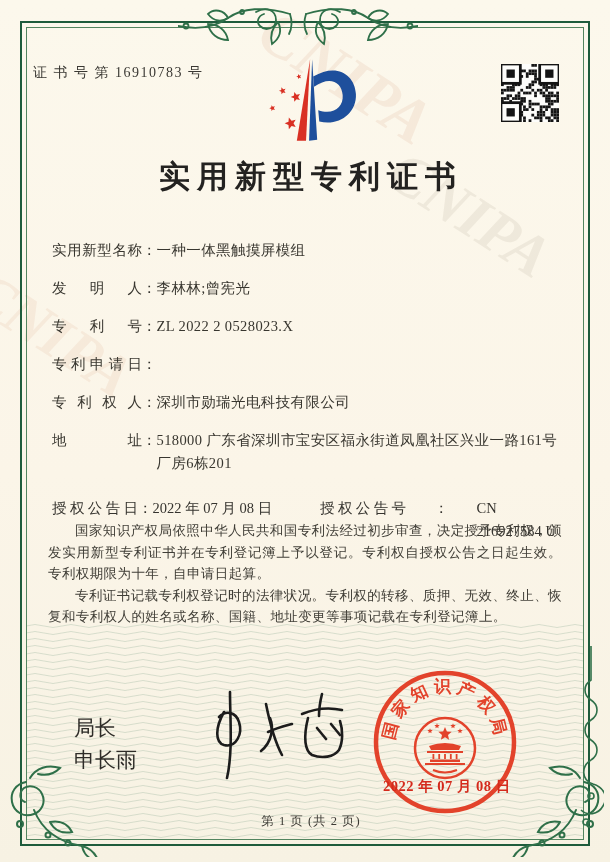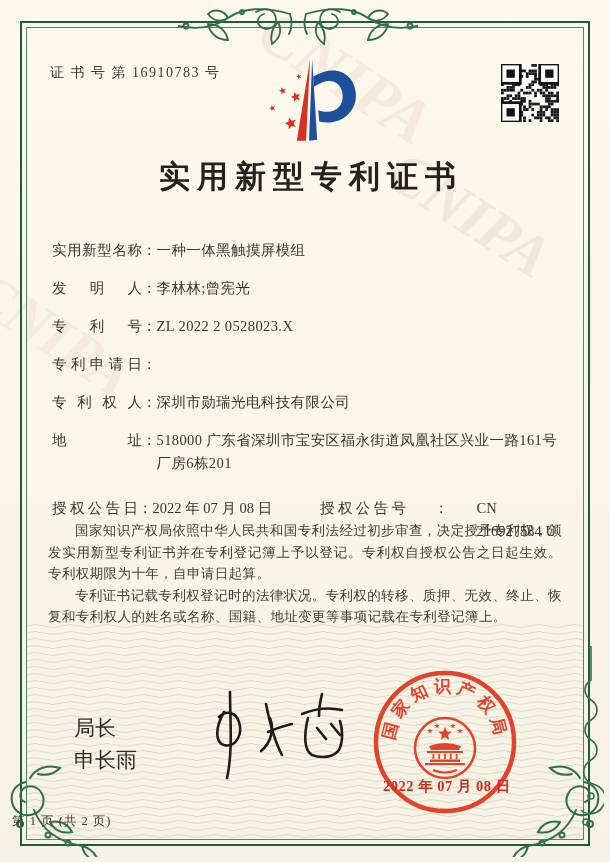--- a/index.html
+++ b/index.html
@@ -11,21 +11,21 @@
   .frame-inner{position:absolute;left:26px;top:27px;right:26px;bottom:22px;border:1px solid #53855f;z-index:2;}
   
   .waves{position:absolute;left:26px;top:622px;z-index:1;opacity:.8;}
   .wm{position:absolute;z-index:1;font-style:italic;font-weight:bold;pointer-events:none;
       font-family:"Liberation Serif",serif;}
   .wm1{left:250px;top:40px;font-size:64px;color:rgba(216,150,118,.14);transform:rotate(33deg);}
   .wm2{left:380px;top:180px;font-size:60px;color:rgba(172,160,146,.16);transform:rotate(33deg);}
   .wm3{left:-38px;top:300px;font-size:60px;color:rgba(216,150,118,.12);transform:rotate(33deg);}
   .orn{position:absolute;z-index:3;}
   
-  .cert-no{position:absolute;left:50px;top:64px;z-index:4;font-size:14px;letter-spacing:1.5px;color:#3a3833;}
+  .cert-no{position:absolute;left:33px;top:64px;z-index:4;font-size:14px;letter-spacing:1.5px;color:#3a3833;}
   .logo{position:absolute;left:50%;top:56px;transform:translateX(-50%);z-index:4;}
   .qr{position:absolute;left:501px;top:64px;width:58px;height:58px;background:#fdfdfb;z-index:4;}
   .title{position:absolute;left:12px;right:0;top:156px;z-index:4;text-align:center;
          font-size:31px;font-weight:bold;letter-spacing:7px;color:#232220;}
   
   .fields{position:absolute;left:52px;width:508px;top:232px;z-index:4;font-size:14.5px;}
   .frow{display:flex;margin-bottom:15px;line-height:23px;margin-top:7px;}
   .flabel{width:90px;text-align:justify;text-align-last:justify;flex:0 0 90px;color:#38362f;}
   .fcolon{flex:0 0 14px;}
   .fvalue{flex:1;letter-spacing:.4px;color:#38362f;}
@@ -38,21 +38,21 @@
          font-size:13.5px;line-height:21.5px;text-align:justify;color:#403e37;letter-spacing:.4px;margin-top:20px;}
   .paras p{margin:0;text-indent:2em;}
   
   .signoff{position:absolute;left:74px;top:712px;z-index:4;font-size:21px;line-height:32px;
            font-family:Liberation Sans, sans-serif;color:#2e2c28;}
   .signature-svg{position:absolute;left:186px;top:684px;z-index:4;}
   
   .seal-svg{position:absolute;left:369px;top:666px;z-index:5;opacity:.95;}
   .seal-date{position:absolute;left:383px;top:777px;z-index:6;font-size:14.5px;font-weight:bold;
              color:#d42a1c;letter-spacing:.5px;}
-  .footer{position:absolute;left:12px;right:0;top:813px;z-index:4;font-size:12.5px;
+  .footer{position:absolute;left:12px;right:0;top:813px;z-index:4;text-align:center;font-size:12.5px;
           letter-spacing:1px;color:#3c3a34;}
 </style>
 </head>
 <body>
 
 <div class="page">
 
   <svg class="waves" id="waves" width="558" height="220">
       <path d="M0,4 q9,-3 18,0 q9,3 18,0 q9,-3 18,0 q9,3 18,0 q9,-3 18,0 q9,3 18,0 q9,-3 18,0 q9,3 18,0 q9,-3 18,0 q9,3 18,0 q9,-3 18,0 q9,3 18,0 q9,-3 18,0 q9,3 18,0 q9,-3 18,0 q9,3 18,0 q9,-3 18,0 q9,3 18,0 q9,-3 18,0 q9,3 18,0 q9,-3 18,0 q9,3 18,0 q9,-3 18,0 q9,3 18,0 q9,-3 18,0 q9,3 18,0 q9,-3 18,0 q9,3 18,0 q9,-3 18,0 q9,3 18,0 q9,-3 18,0 q9,3 18,0" fill="none" stroke="rgba(60,120,85,0.22)" stroke-width="1"></path>
       <path d="M0,11 q9,-3 18,0 q9,3 18,0 q9,-3 18,0 q9,3 18,0 q9,-3 18,0 q9,3 18,0 q9,-3 18,0 q9,3 18,0 q9,-3 18,0 q9,3 18,0 q9,-3 18,0 q9,3 18,0 q9,-3 18,0 q9,3 18,0 q9,-3 18,0 q9,3 18,0 q9,-3 18,0 q9,3 18,0 q9,-3 18,0 q9,3 18,0 q9,-3 18,0 q9,3 18,0 q9,-3 18,0 q9,3 18,0 q9,-3 18,0 q9,3 18,0 q9,-3 18,0 q9,3 18,0 q9,-3 18,0 q9,3 18,0 q9,-3 18,0 q9,3 18,0" fill="none" stroke="rgba(60,120,85,0.22)" stroke-width="1"></path>

